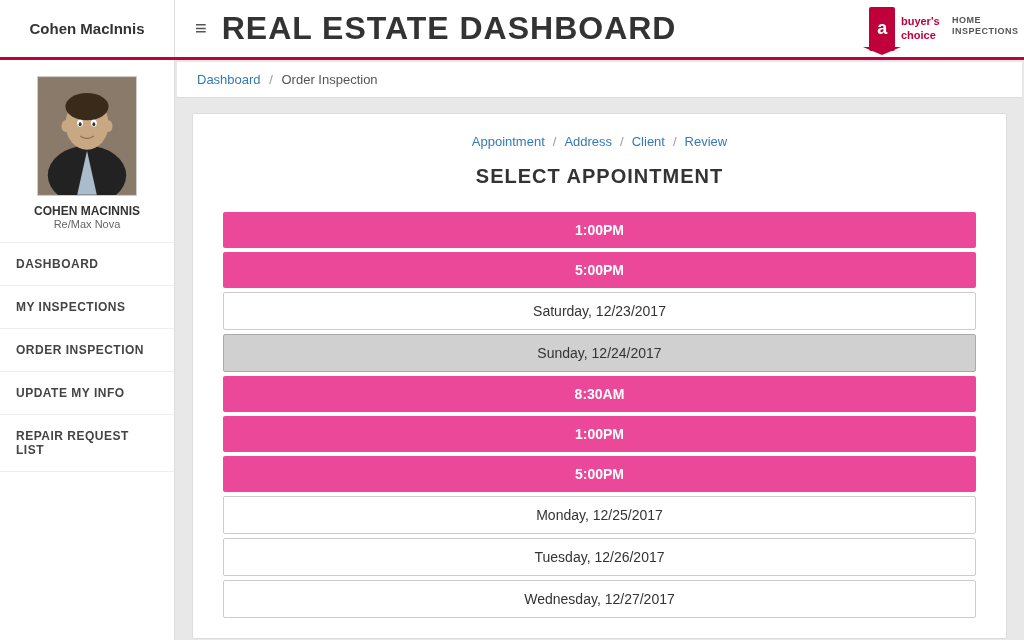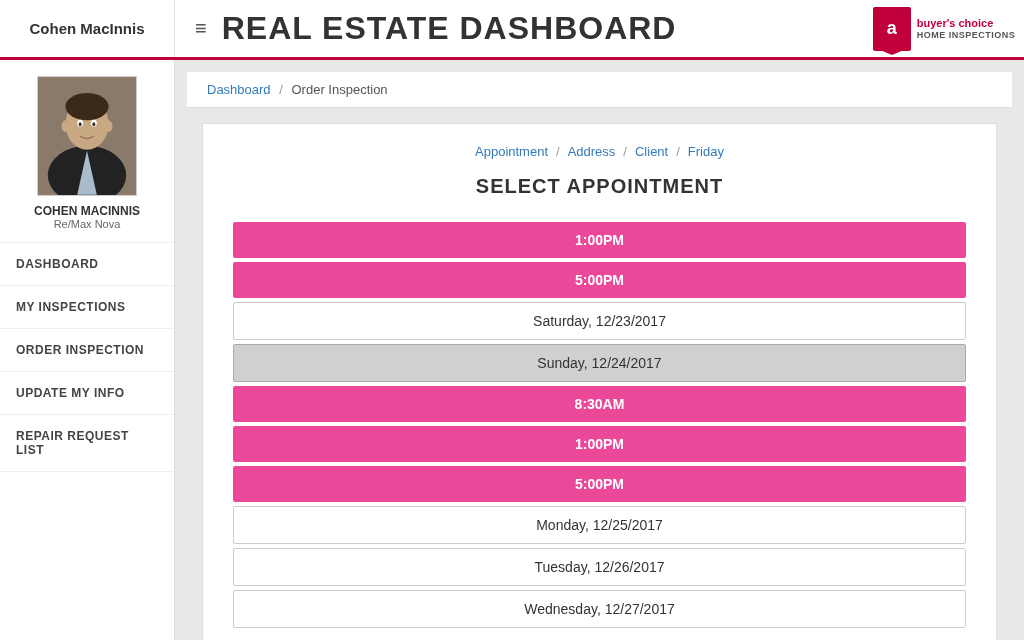--- a/index.html
+++ b/index.html
@@ -76,21 +76,21 @@
       left: 50%;
       transform: translateX(-50%);
       width: 0;
       height: 0;
       border-left: 19px solid transparent;
       border-right: 19px solid transparent;
       border-top: 8px solid #c0003a;
     }
     .logo-text {
       display: flex;
-      flex-direction: column;
+      flex-direction: row;
       line-height: 1.2;
     }
     .logo-text-main {
       font-size: 11px;
       font-weight: bold;
       color: #c0003a;
       text-transform: lowercase;
     }
     .logo-text-sub {
       font-size: 9px;
@@ -165,21 +165,21 @@
       cursor: pointer;
       text-transform: uppercase;
       letter-spacing: 0.5px;
     }
 
     
     .content-area {
       flex: 1;
       background: #e8e8e8;
       overflow-y: auto;
-      padding: 12px;
+      padding: 2px;
     }
 
     
     .breadcrumb-bar {
       background: #fff;
       padding: 10px 20px;
       border-bottom: 1px solid #ddd;
       font-size: 13px;
       color: #555;
     }
@@ -335,21 +335,21 @@
     <div class="main-card">
 
       <div class="steps-bar">
 
       <span class="step-item">Appointment</span>
           <span class="step-sep">/</span>
           <span class="step-item">Address</span>
           <span class="step-sep">/</span>
           <span class="step-item">Client</span>
           <span class="step-sep">/</span>
-          <span class="step-item">Friday</span>
+          <span class="step-item">Review</span>
         </div>
 
       <div class="section-title">SELECT APPOINTMENT</div>
 
       <div class="slot-list">
 
           <div class="slot-time">1:00PM</div>
           <div class="slot-time">5:00PM</div>
           <div class="slot-date">Saturday, 12/23/2017</div>
           <div class="slot-date selected">Sunday, 12/24/2017</div>

